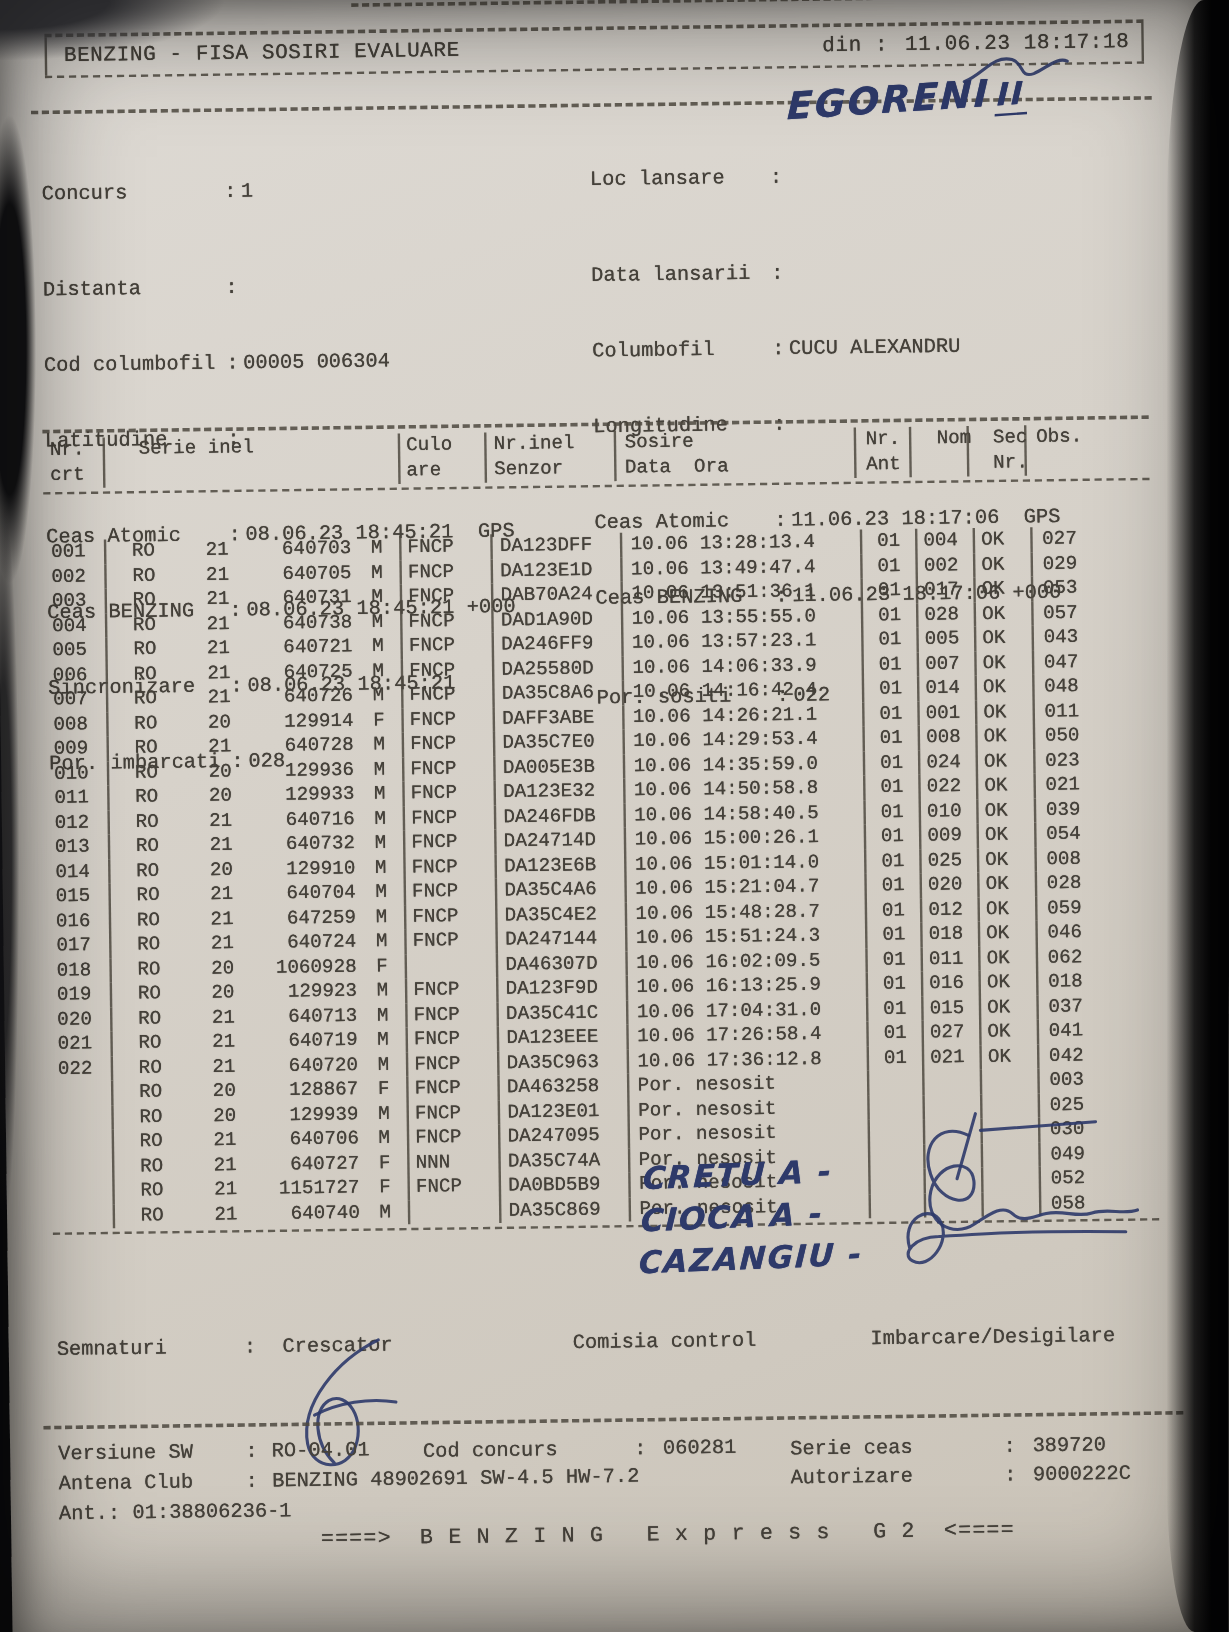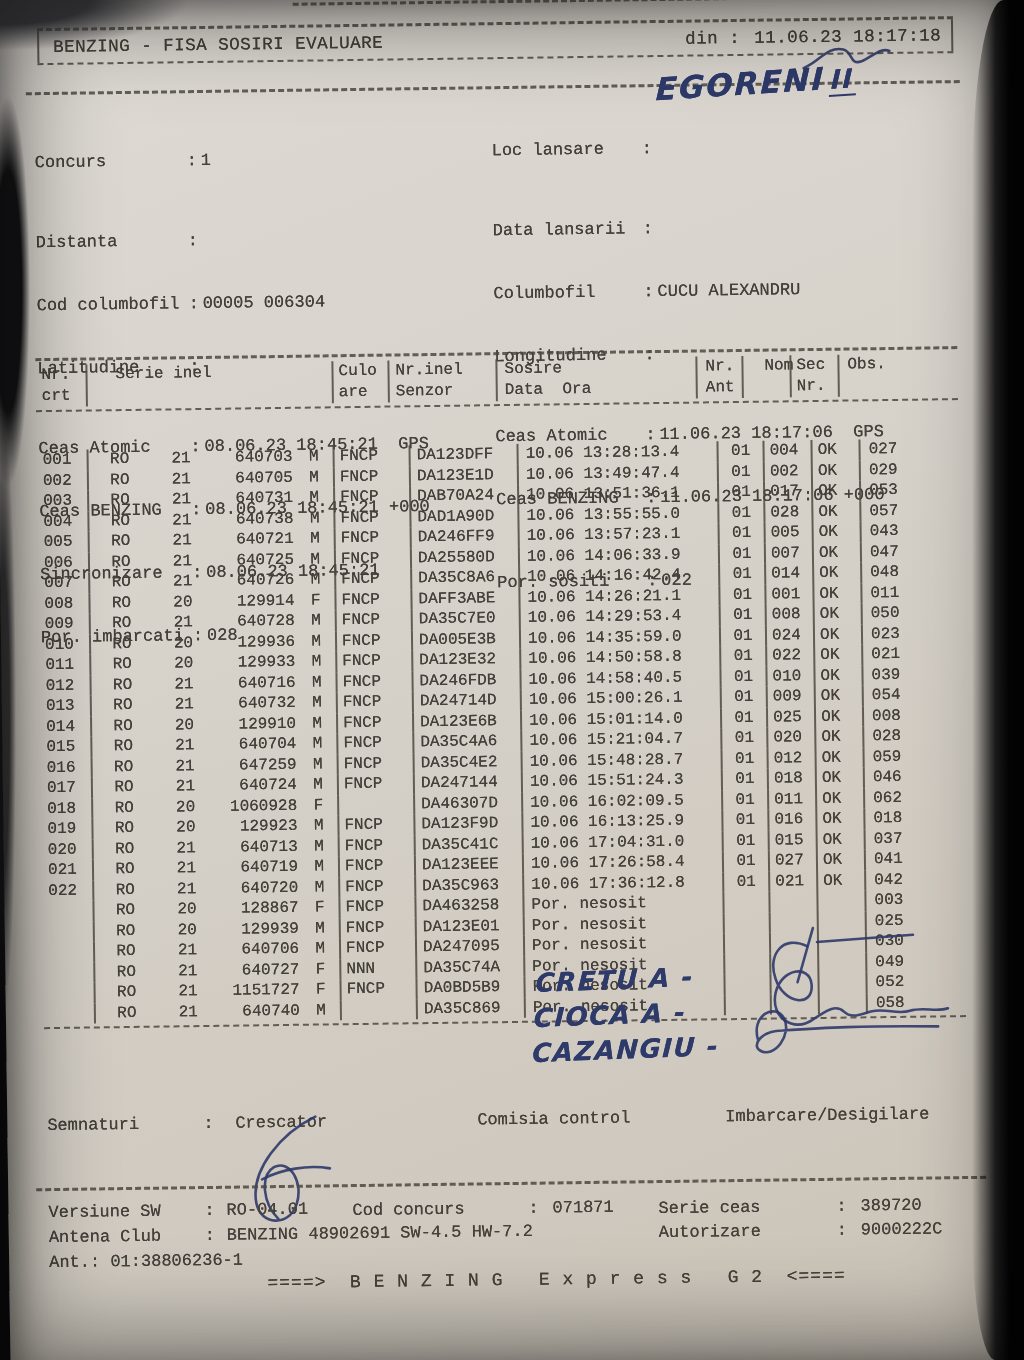--- a/index.html
+++ b/index.html
@@ -56,26 +56,26 @@
   .s-sex{flex:1;text-align:right;padding-right:14px;}
   .c-culo{width:76px;padding-left:5px;border-left:2px solid var(--rule);}
   .c-senzor{width:108px;padding-left:6px;border-left:2px solid var(--rule);}
   .c-sosire{width:200px;padding-left:7px;border-left:2px solid var(--rule);}
   .c-ant{width:46px;text-align:center;border-left:2px solid var(--rule);}
   .c-nom{width:48px;padding-left:5px;border-left:2px solid var(--rule);}
   .c-sec{width:48px;padding-left:5px;border-left:2px solid var(--rule);}
   .c-obs{width:100px;padding-left:8px;border-left:2px solid var(--rule);}
   .hc-nr{width:50px;padding-left:6px;}
   .hc-serie{width:246px;padding-left:28px;}
-  .hc-culo{width:56px;padding-left:5px;}
+  .hc-culo{width:72px;padding-left:5px;}
   .hc-senzor{width:108px;padding-left:6px;}
   .hc-sosire{width:200px;padding-left:7px;}
   .hc-ant{width:46px;padding-left:8px;}
   .hc-nom{width:48px;padding-left:21px;}
-  .hc-sec{width:48px;padding-left:5px;}
+  .hc-sec{width:48px;padding-left:20px;}
   .hc-obs{width:100px;padding-left:8px;}
 
   
   .hand{color:var(--pen);font-family:"DejaVu Sans",sans-serif;font-style:italic;
         font-weight:600;text-shadow:none;}
   .loc-hand{position:absolute;left:662px;top:76px;font-size:31px;letter-spacing:2px;
             transform:rotate(-3deg) skewX(-6deg);white-space:nowrap;}
   .loc-hand .suffix{font-size:26px;border-bottom:2.5px solid var(--pen);padding:0 2px;margin-left:4px;}
   .names-hand{position:absolute;left:528px;top:972px;font-size:26px;line-height:35px;
               transform:rotate(-1.5deg) skewX(-5deg);letter-spacing:1.5px;white-space:nowrap;}
@@ -194,21 +194,21 @@
     </svg>
 
     <div class="hline" style="left:28px;top:1190px;width:950px;"></div>
 
     <div class="footer">
       <span style="left:40px;top:0;">Versiune SW</span>
       <span style="left:196px;top:0;">:</span>
       <span style="left:218px;top:0;">RO-04.01</span>
       <span style="left:344px;top:2px;">Cod concurs</span>
       <span style="left:520px;top:2px;">:</span>
-      <span style="left:544px;top:2px;">071871</span>
+      <span style="left:544px;top:2px;">060281</span>
       <span style="left:650px;top:4px;">Serie ceas</span>
       <span style="left:828px;top:4px;">:</span>
       <span style="left:852px;top:4px;">389720</span>
 
       <span style="left:40px;top:25px;">Antena Club</span>
       <span style="left:196px;top:25px;">:</span>
       <span style="left:218px;top:25px;">BENZING 48902691 SW-4.5 HW-7.2</span>
       <span style="left:650px;top:28px;">Autorizare</span>
       <span style="left:828px;top:28px;">:</span>
       <span style="left:852px;top:28px;">9000222C</span>

